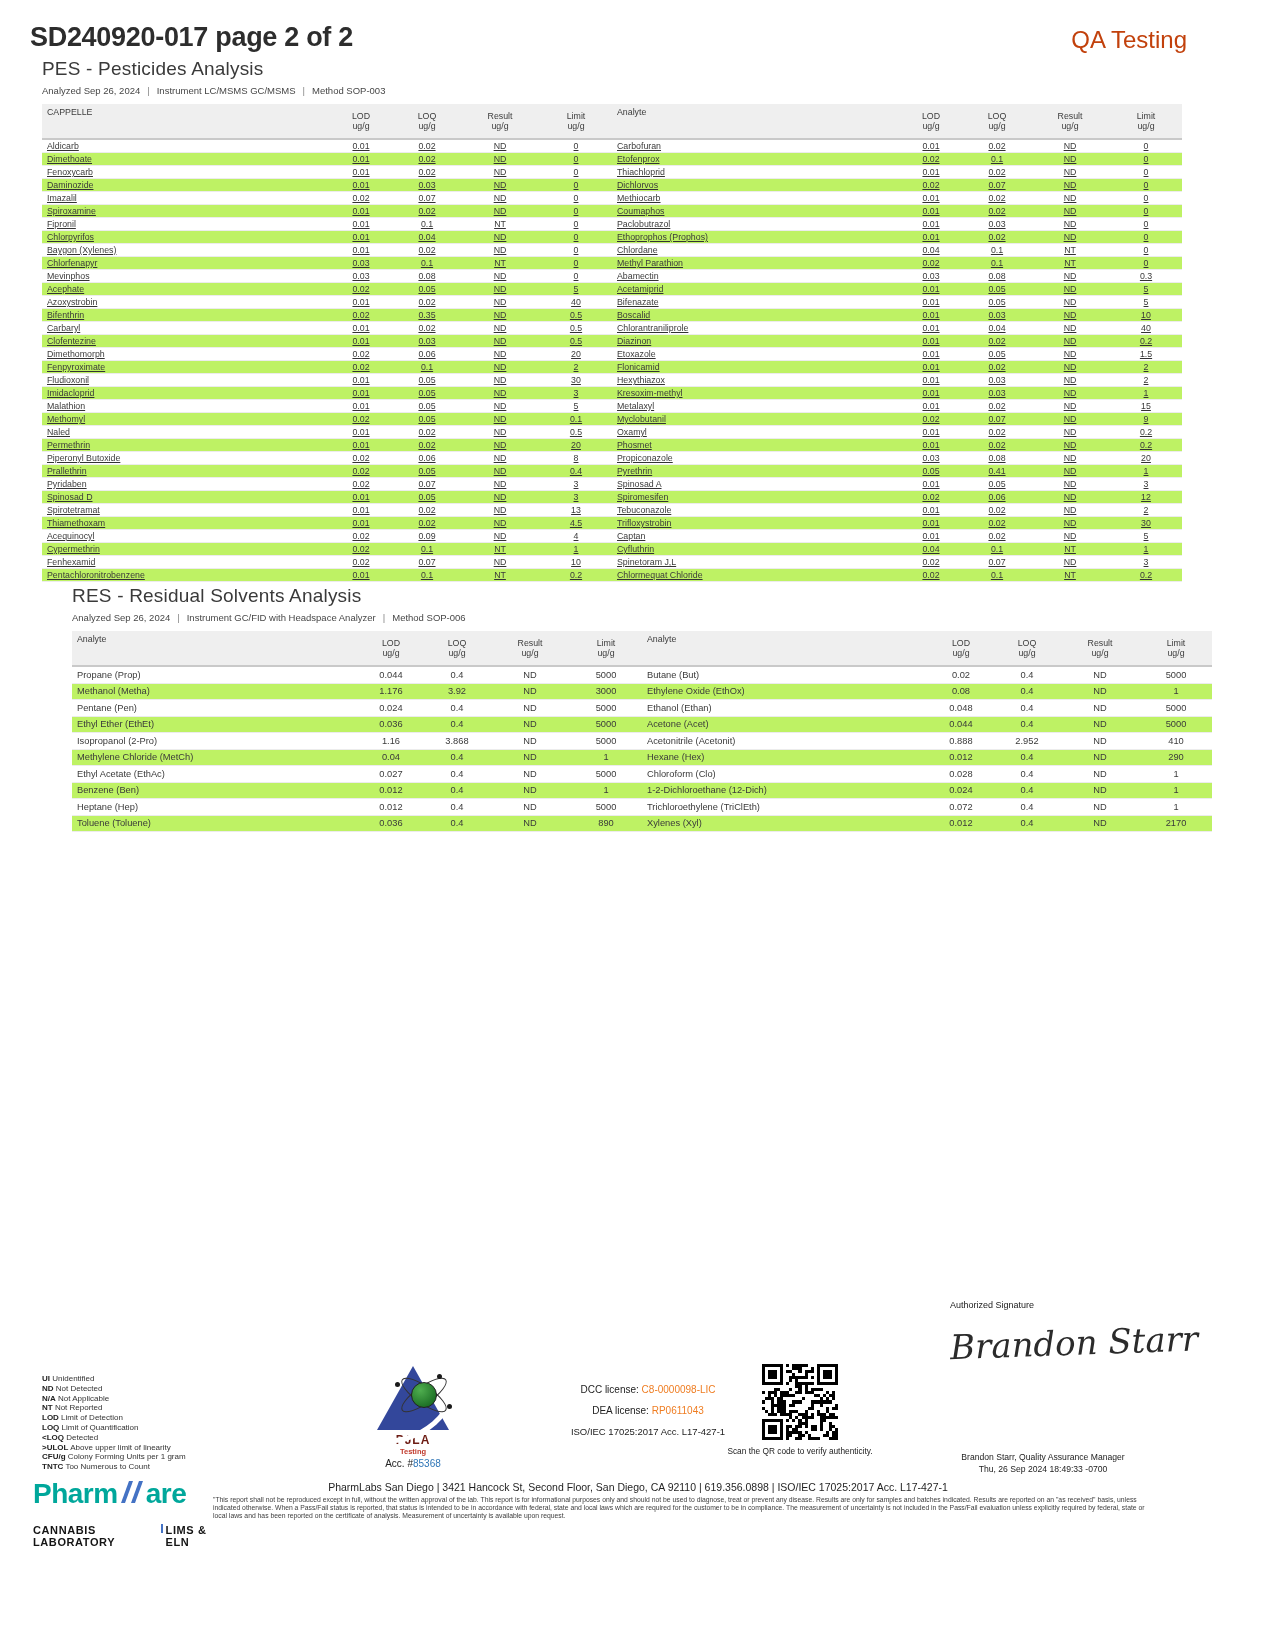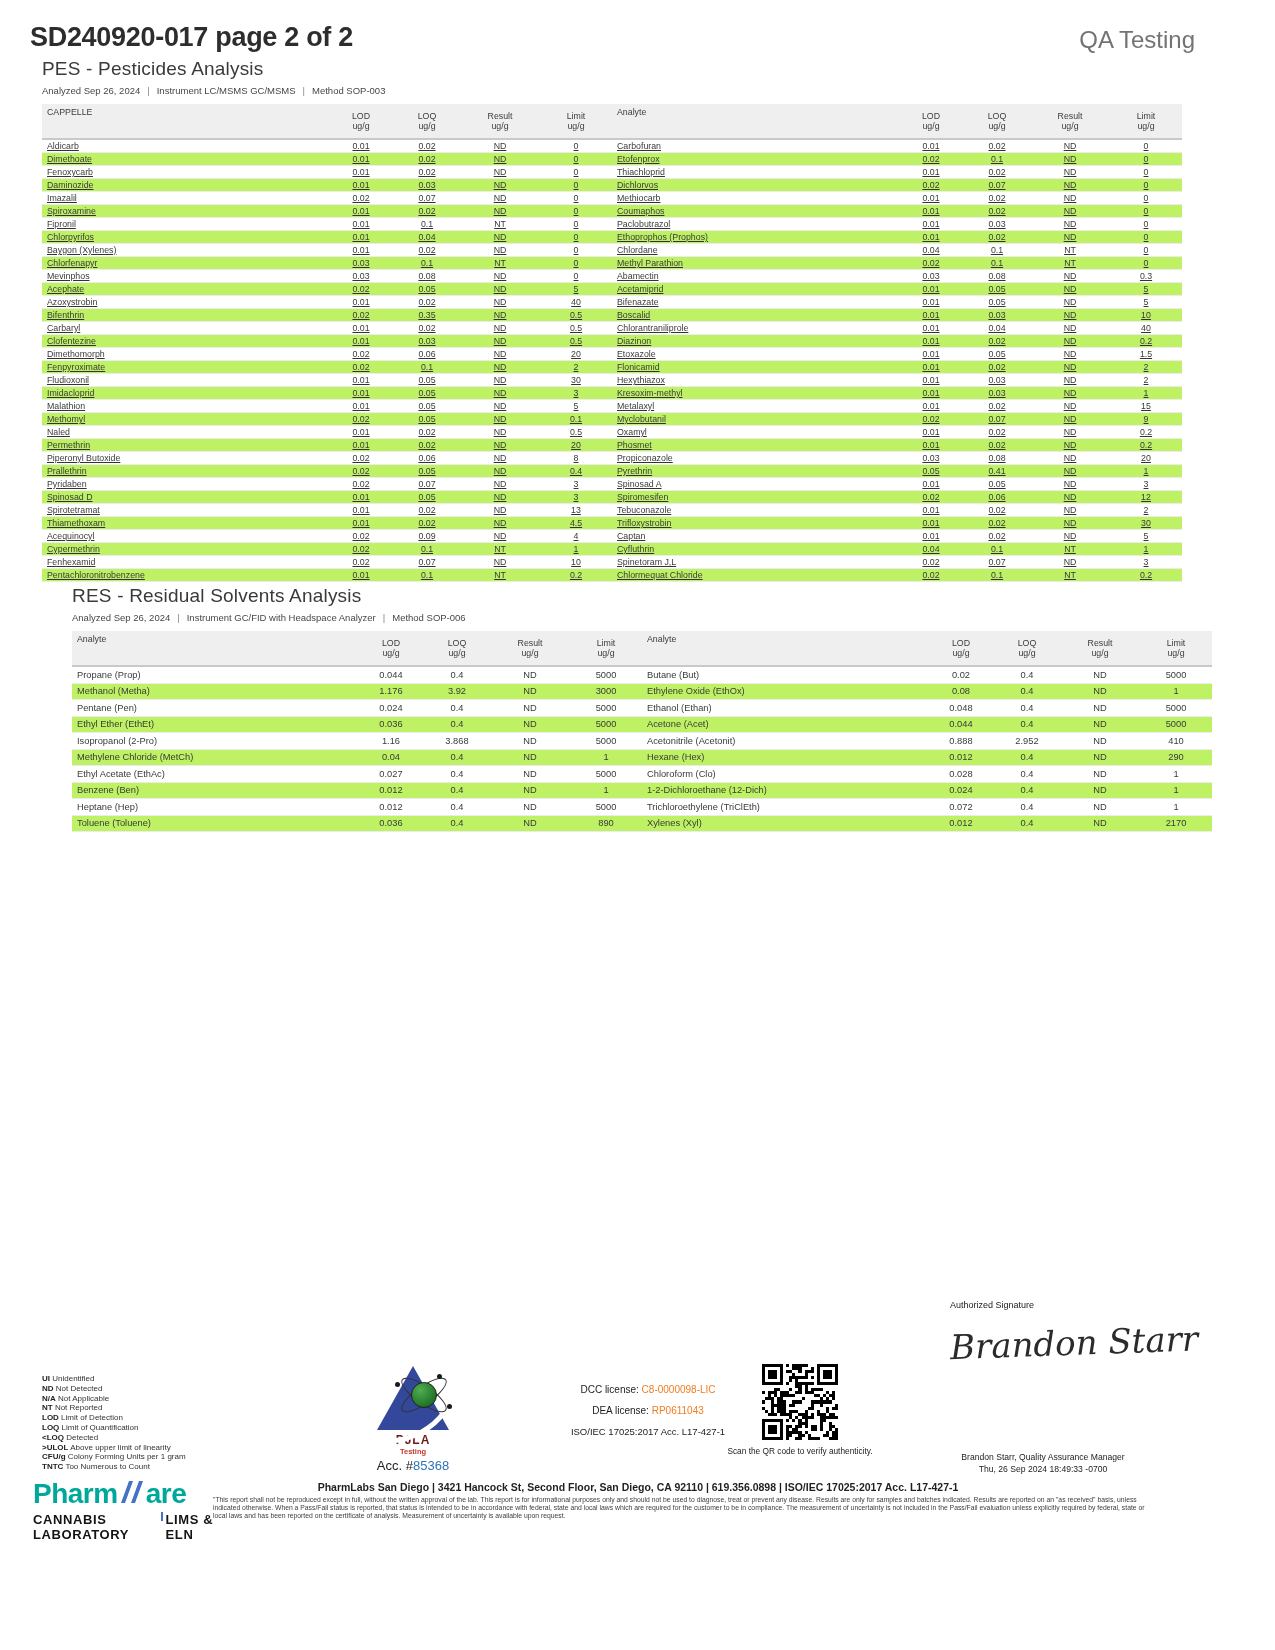--- a/index.html
+++ b/index.html
@@ -5,21 +5,21 @@
   * { margin:0; padding:0; box-sizing:border-box; }
   html,body { background:#ffffff; }
   body {
     width:1275px; height:1650px; position:relative; overflow:hidden;
     font-family:"Liberation Sans", sans-serif; color:#333;
   }
   .abs { position:absolute; }
 
   
   .page-title { left:30px; top:22px; font-size:27px; font-weight:700; color:#2d2d2d; letter-spacing:-0.3px; }
-  .qa-label   { right:80px; top:26px; font-size:24px; font-weight:400; color:#737373; }
+  .qa-label   { right:88px; top:26px; font-size:24px; font-weight:400; color:#c2410c; }
 
   
   .section-title { font-size:19px; font-weight:500; color:#3a3a3a; letter-spacing:0.2px; }
   .section-meta  { font-size:9.5px; color:#474747; margin-top:5px; }
   .section-meta .sep { color:#888; margin:0 7px; }
 
   
   .ctable { width:1140px; margin-top:8px; }
   .thead { display:flex; background:#efefef; border-bottom:2px solid #c9c9c9; }
   .thalf { display:flex; width:570px; }
@@ -52,46 +52,46 @@
     transform:rotate(-28deg); }
   .pjla-atom { position:absolute; left:34px; top:16px; width:26px; height:26px; border-radius:50%;
     background:radial-gradient(circle at 35% 30%, #4fae4f, #0d5c18); border:1px solid #222; }
   .pjla-orbit { position:absolute; left:20px; top:20px; width:54px; height:18px; border:1.3px solid #333;
     border-radius:50%; }
   .o1 { transform:rotate(-35deg); }
   .o2 { transform:rotate(35deg); }
   .pjla-dot { position:absolute; width:5px; height:5px; border-radius:50%; background:#1a1a1a; }
   .pjla-name { font-size:12px; font-weight:700; color:#6d1d15; letter-spacing:1px; margin-top:3px; }
   .pjla-sub  { font-size:7.5px; font-weight:700; color:#c0392b; }
-  .pjla-acc  { font-size:13px; color:#222; margin-top:2px; }
+  .pjla-acc  { font-size:10px; color:#222; margin-top:2px; }
   .pjla-acc .acc-num { color:#2e75b6; }
 
   .licenses { left:480px; top:1384px; width:336px; text-align:center; font-size:10px; color:#222; }
   .licenses .lic-line { margin-bottom:10px; }
   .lic-val { color:#ef7d22; }
   .iso-line { font-size:9.5px; color:#222; }
 
   .qr-wrap { left:760px; top:1364px; width:80px; text-align:center; }
   .qr-box { width:76px; height:76px; margin:0 auto; }
   .qr-caption { left:722px; top:1446px; width:156px; text-align:center; font-size:8.3px; color:#222; }
 
   .sig-block { left:950px; top:1300px; width:180px; text-align:left; }
   .sig-heading { font-size:9px; color:#222; }
   .sig-script { font-family:"DejaVu Serif", serif; font-style:italic; font-size:34px; color:#2b2b2b;
     margin-top:14px; transform:rotate(-2deg); white-space:nowrap; }
   .sig-name { left:928px; top:1452px; width:230px; text-align:center; font-size:8.6px; color:#222; }
   .sig-date { left:928px; top:1464px; width:230px; text-align:center; font-size:8.6px; color:#222; }
 
-  .address { left:163px; top:1481px; width:950px; text-align:center; font-size:10.5px; font-weight:700; color:#1f1f1f; }
+  .address { left:163px; top:1481px; width:950px; text-align:center; font-size:10.5px; font-weight:400; color:#1f1f1f; }
   .disclaimer { left:213px; top:1496px; width:945px; font-size:6.8px; line-height:8.2px; color:#3d3d3d; }
 
   .brand { left:33px; top:1478px; width:190px; }
   .brand-name { font-size:28px; font-weight:700; color:#00a79b; letter-spacing:-0.5px; display:flex; align-items:flex-end; }
   .brand-w { display:inline-block; margin:0 1px; }
-  .brand-sub { font-size:13px; font-weight:700; color:#141414; letter-spacing:0.6px; margin-top:2px; display:flex; align-items:flex-start; gap:3px; }
+  .brand-sub { font-size:11px; font-weight:700; color:#141414; letter-spacing:0.6px; margin-top:14px; display:flex; align-items:flex-start; gap:3px; }
   .brand-bar { display:inline-block; width:2px; height:9px; background:#4472c4; }
 </style>
 </head>
 <body>
 
 <div class="abs page-title">SD240920-017 page 2 of 2</div>
 <div class="abs qa-label">QA Testing</div>
 
 <div class="abs" style="left:42px; top:58px;">
   <div class="section-title">PES - Pesticides Analysis</div>

